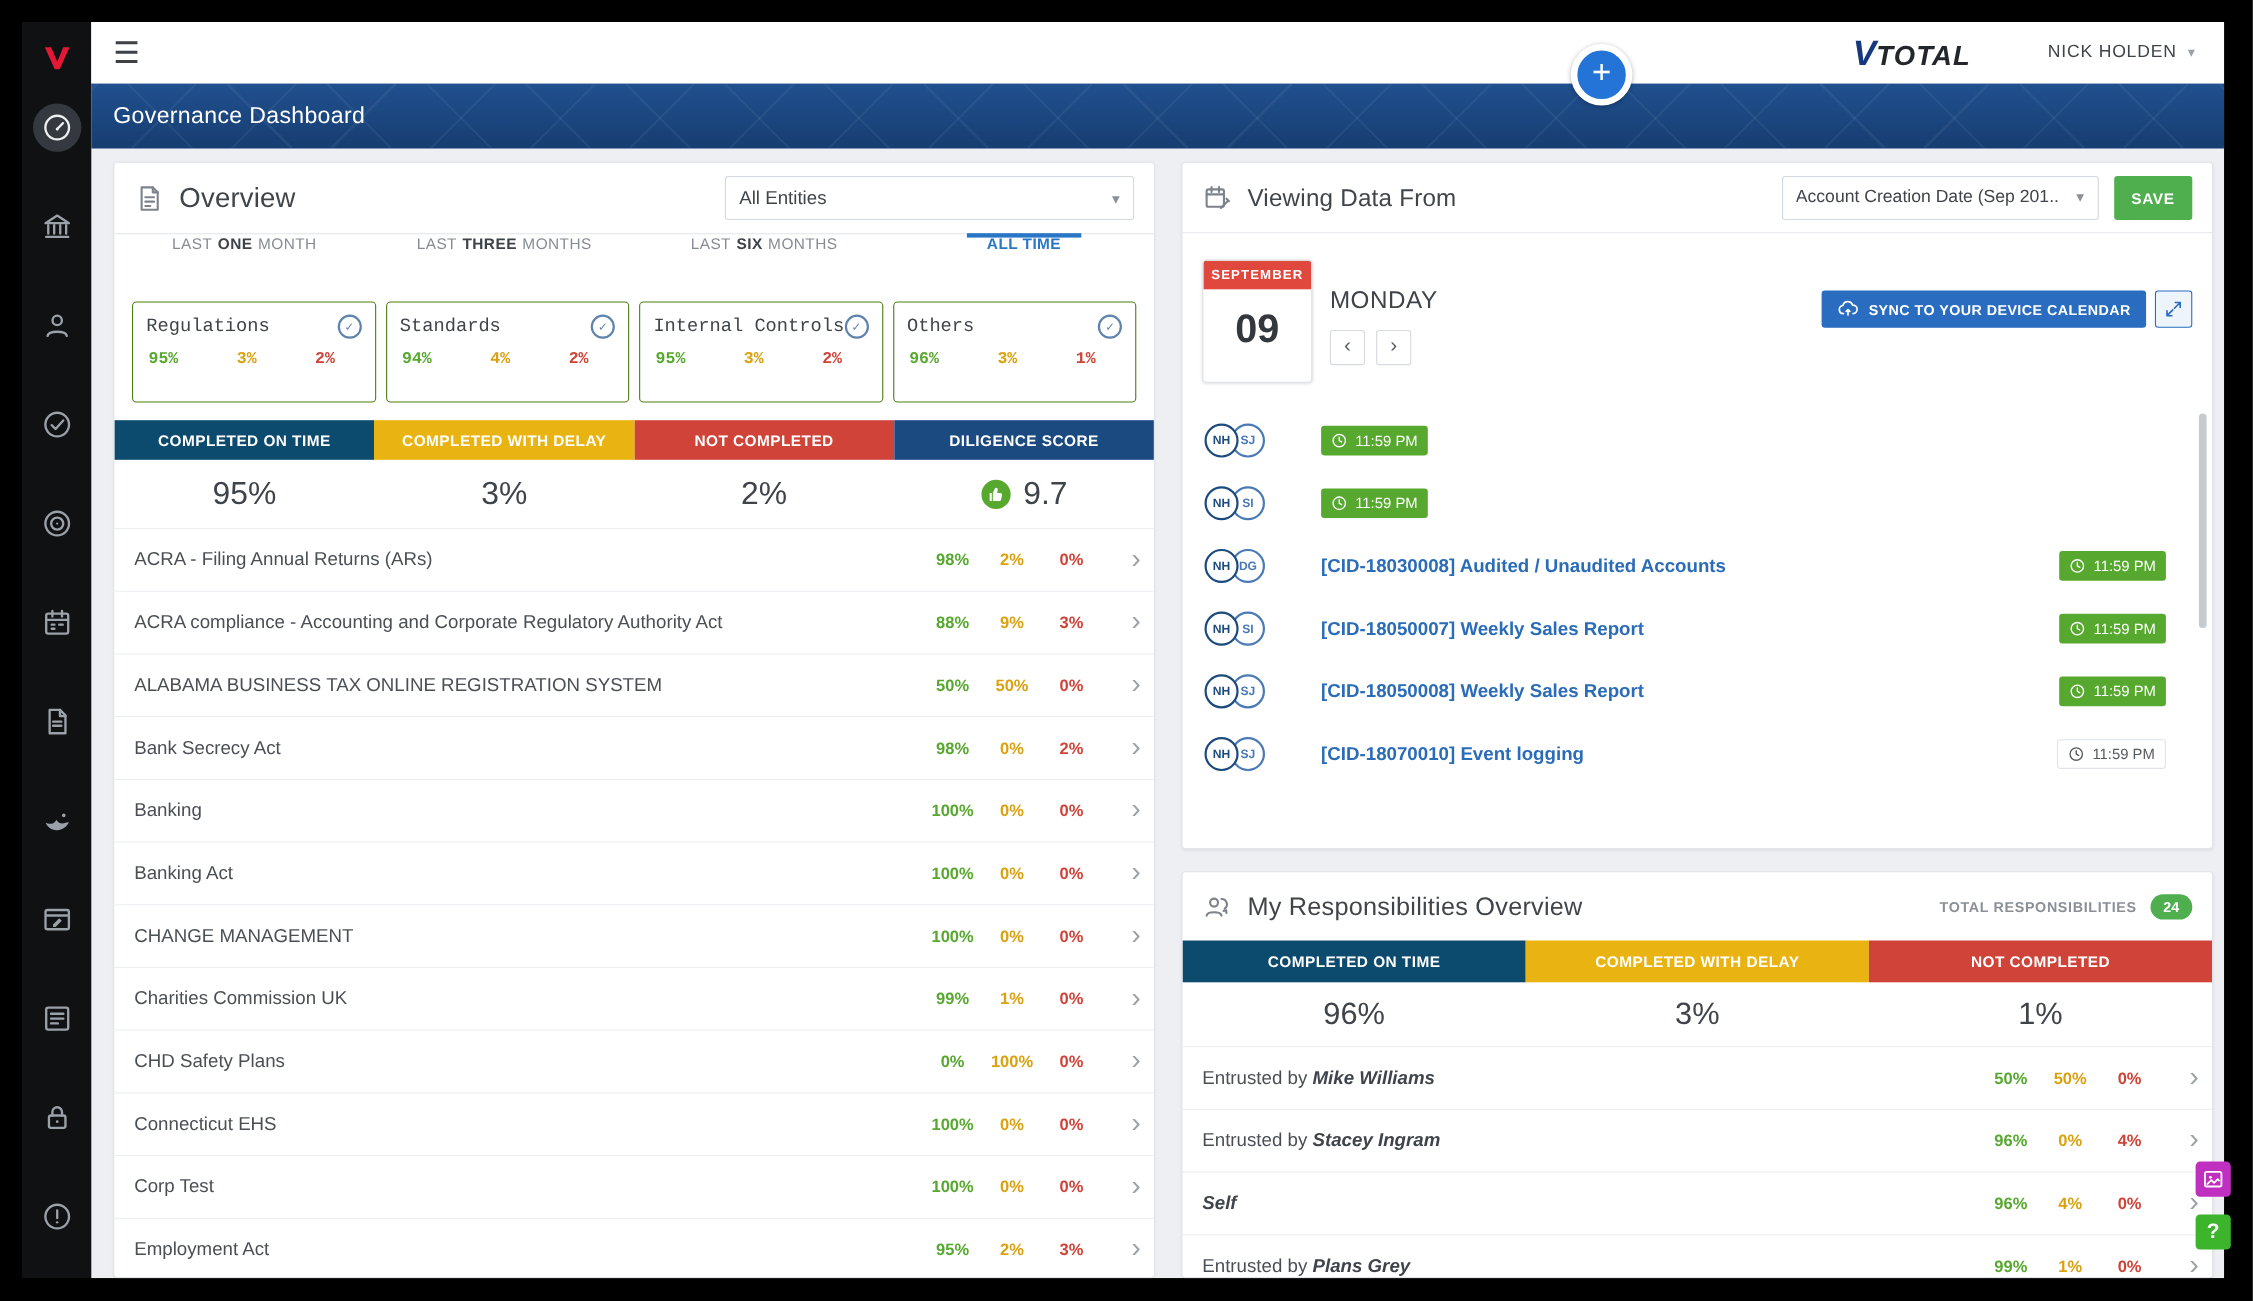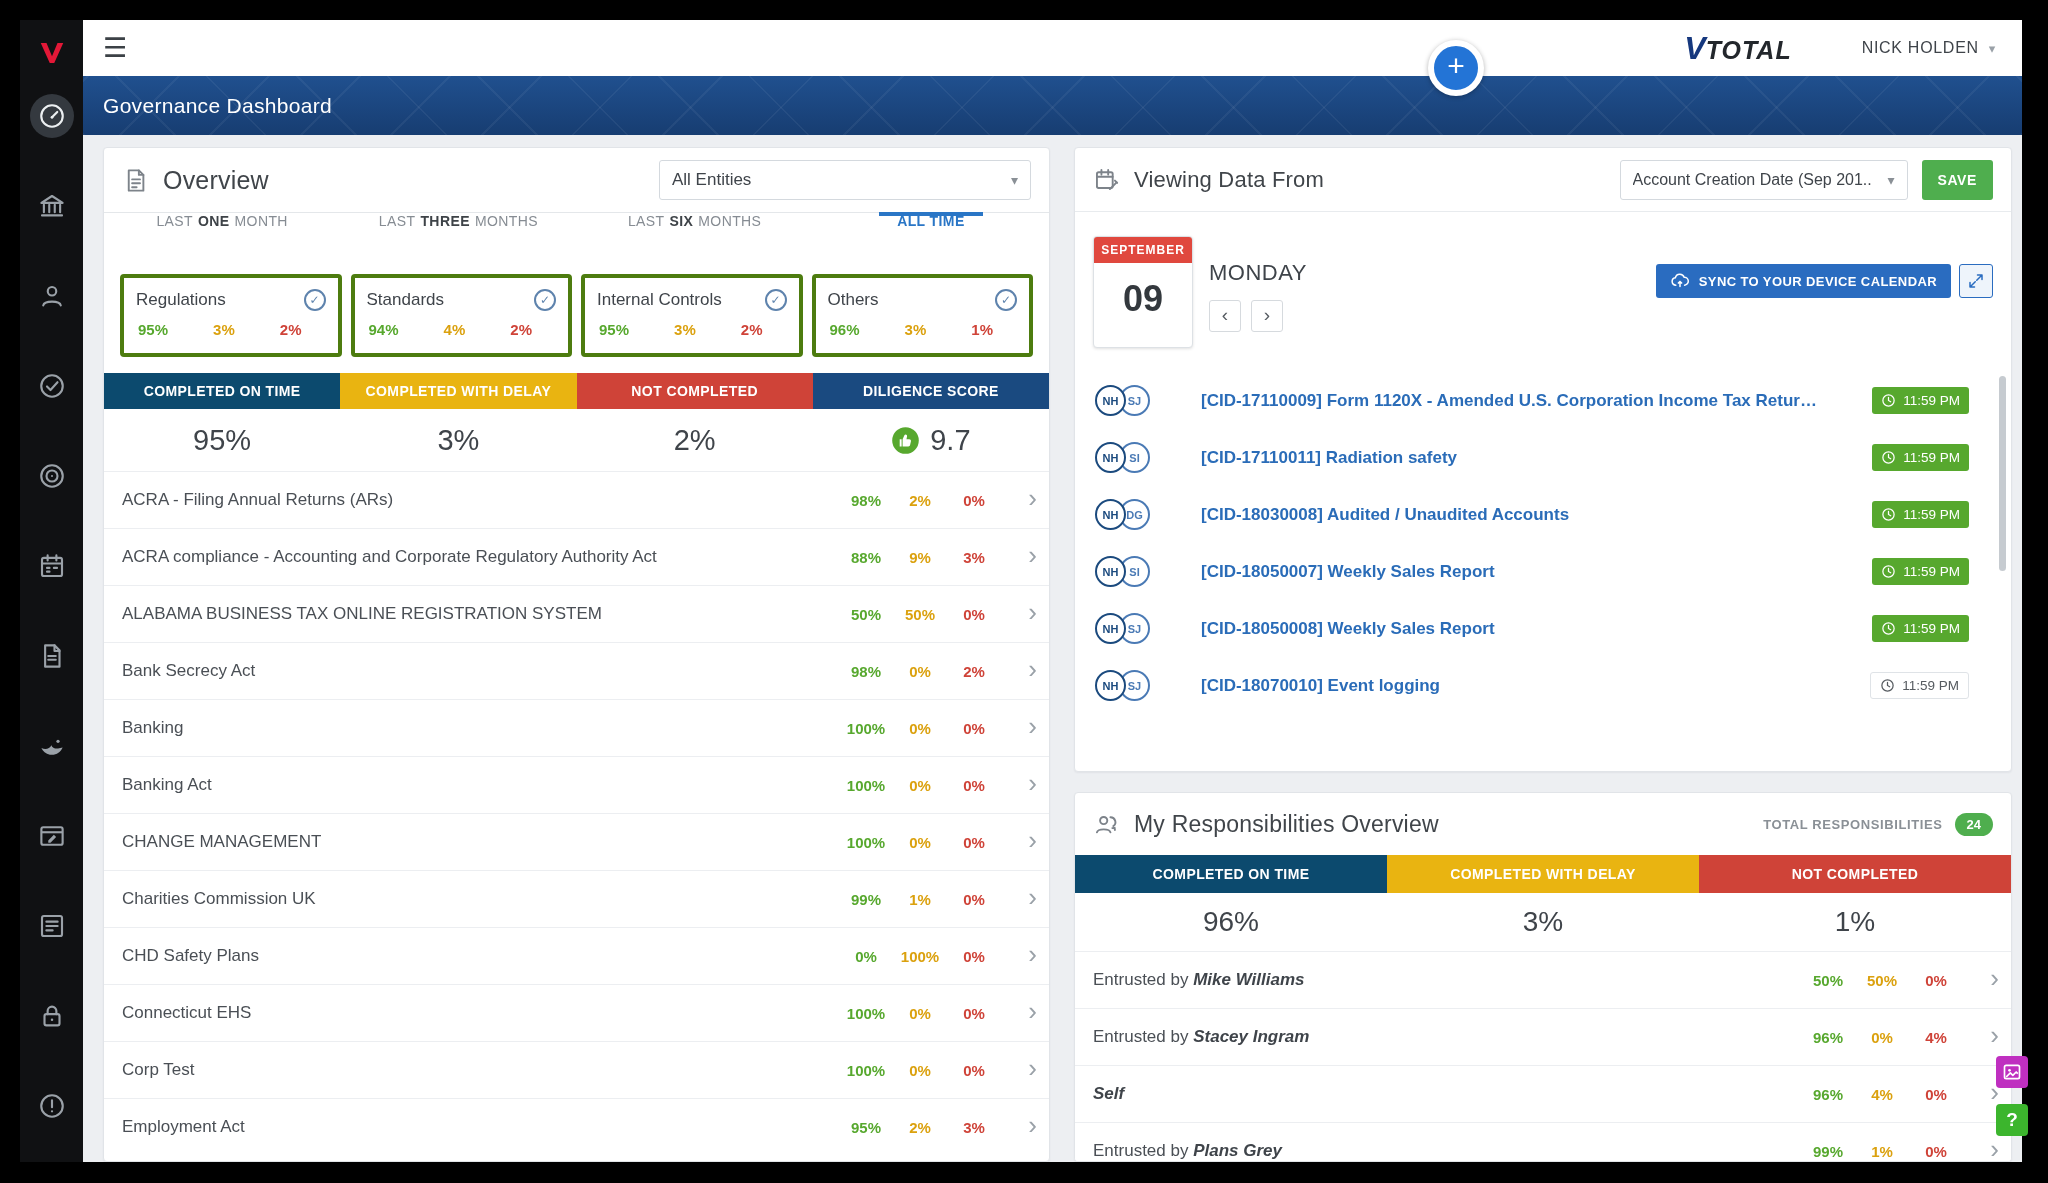--- a/index.html
+++ b/index.html
@@ -55,21 +55,21 @@
   .select .caret { color:#8a9096; font-size:14px; margin-left:10px; flex:none; }
   .entities-select { margin-left:auto; width:372px; }
 
   .tabs { height:58px; flex:none; display:flex; border-top:1px solid #e4e7ea; }
   .tab { flex:1; display:flex; align-items:flex-start; justify-content:center; font-size:14px; letter-spacing:.4px; color:#868c93; position:relative; cursor:pointer; }
   .tab .t-bold { font-weight:bold; color:#3e4348; margin:0 5px; }
   .tab.active, .tab.active .t-bold { color:#2a76c6; }
   .tab.active::before { content:""; position:absolute; top:-1px; left:50%; transform:translateX(-50%); width:104px; height:4px; background:#2a76c6; }
 
   .stats { display:flex; gap:9px; padding:4px 16px 16px; flex:none; }
-  .stat-box { flex:1; border:4px solid #4d7c0f; border-radius:4px; padding:11px 12px 15px; cursor:pointer; background:#fff; }
+  .stat-box { flex:1; border:1px solid #4d7c0f; border-radius:4px; padding:11px 12px 30px; cursor:pointer; background:#fff;font-family:Liberation Mono, monospace; }
   .sb-top { display:flex; align-items:center; justify-content:space-between; }
   .sb-label { font-size:17px; color:#3f444a; }
   .check-circle { width:22px; height:22px; border:2px solid #5e83ad; border-radius:50%; color:#5e83ad; font-size:12px; font-weight:bold; display:flex; align-items:center; justify-content:center; flex:none; }
   .sb-vals { display:flex; justify-content:space-between; padding:10px 24px 0 2px; }
   .sb-vals .pct { width:auto; }
 
   .sum-head { display:grid; grid-template-columns:1fr 1fr 1fr 1fr; height:36px; flex:none; }
   .sum-head.three { grid-template-columns:1fr 1fr 1fr; height:38px; }
   .colcell { display:flex; align-items:center; justify-content:center; color:#fff; font-size:14px; font-weight:bold; letter-spacing:.4px; }
   .colcell.green{background:#0c4a6e} .colcell.amber{background:#e9b411} .colcell.red{background:#cf4338} .colcell.navy{background:#1a4a80}
@@ -512,36 +512,34 @@
 
           <div class="tasks">
 
             <div class="scroll-thumb"></div>
 
               <div class="task-row">
                 <div class="avatars">
                   <span class="av a1">NH</span>
                   <span class="av a2">SJ</span>
                 </div>
-                <a class="task-link">[CID-17110009] Form 1120X - Amended U.S. Corporation Income Tax Retur ...</a>
                 <span class="badge green">
                   <svg width="15" height="15" viewBox="0 0 24 24" fill="none" stroke="currentColor" stroke-width="2" stroke-linecap="round">
                     <circle cx="12" cy="12" r="9"></circle>
                     <path d="M12 7v5l3.5 2"></path>
                   </svg>
                   <span>11:59 PM</span>
                 </span>
               </div>
 
               <div class="task-row">
                 <div class="avatars">
                   <span class="av a1">NH</span>
                   <span class="av a2">SI</span>
                 </div>
-                <a class="task-link">[CID-17110011] Radiation safety</a>
                 <span class="badge green">
                   <svg width="15" height="15" viewBox="0 0 24 24" fill="none" stroke="currentColor" stroke-width="2" stroke-linecap="round">
                     <circle cx="12" cy="12" r="9"></circle>
                     <path d="M12 7v5l3.5 2"></path>
                   </svg>
                   <span>11:59 PM</span>
                 </span>
               </div>
 
               <div class="task-row">

